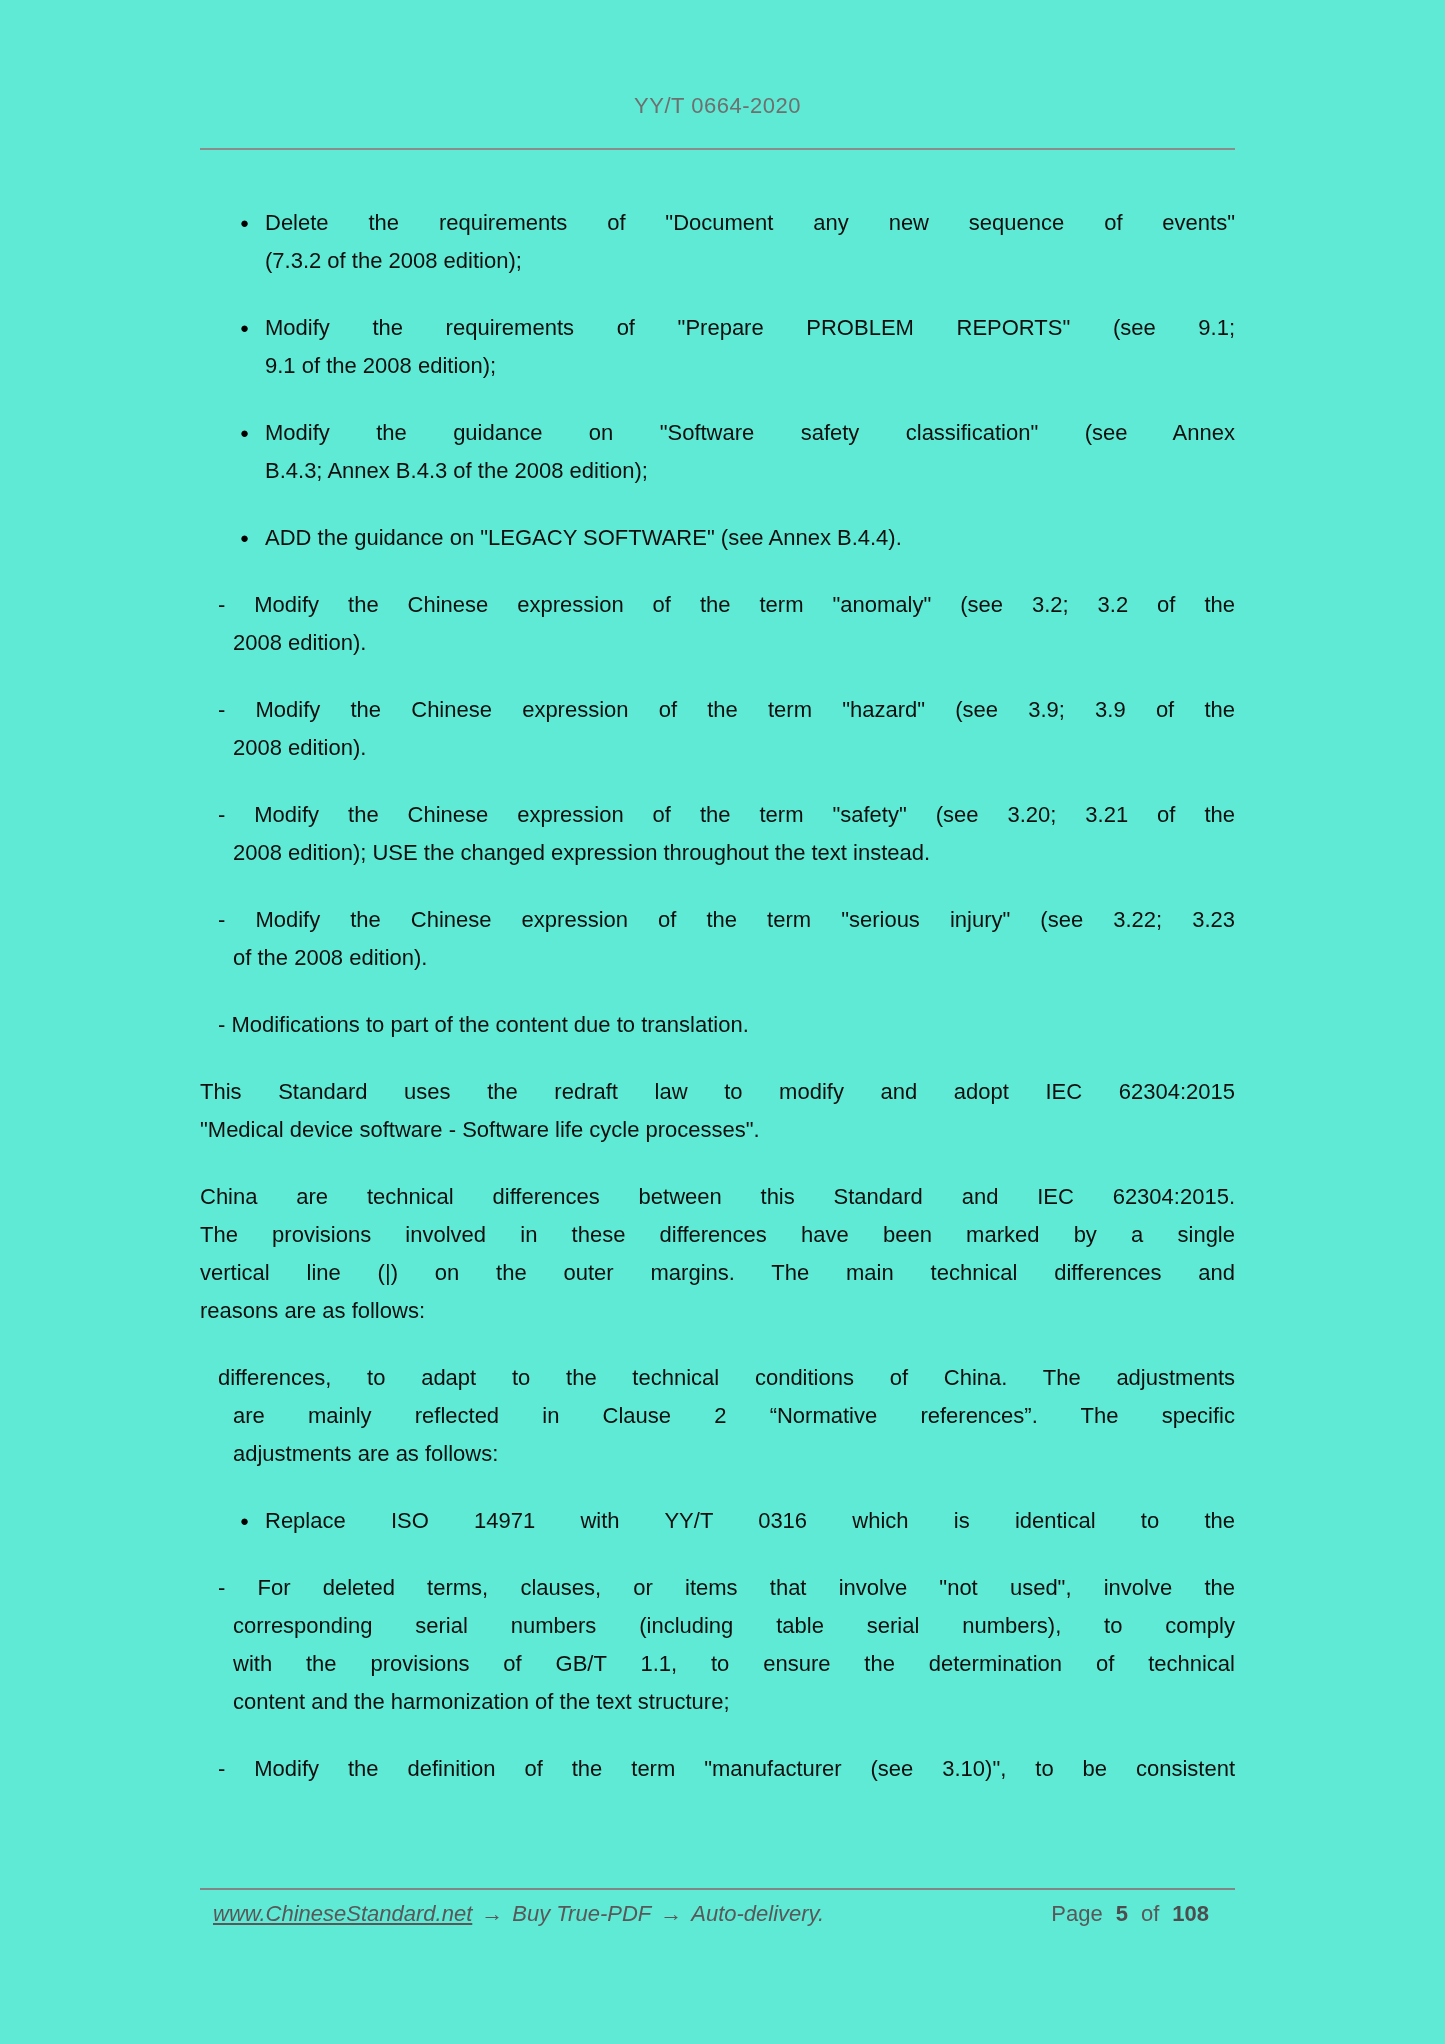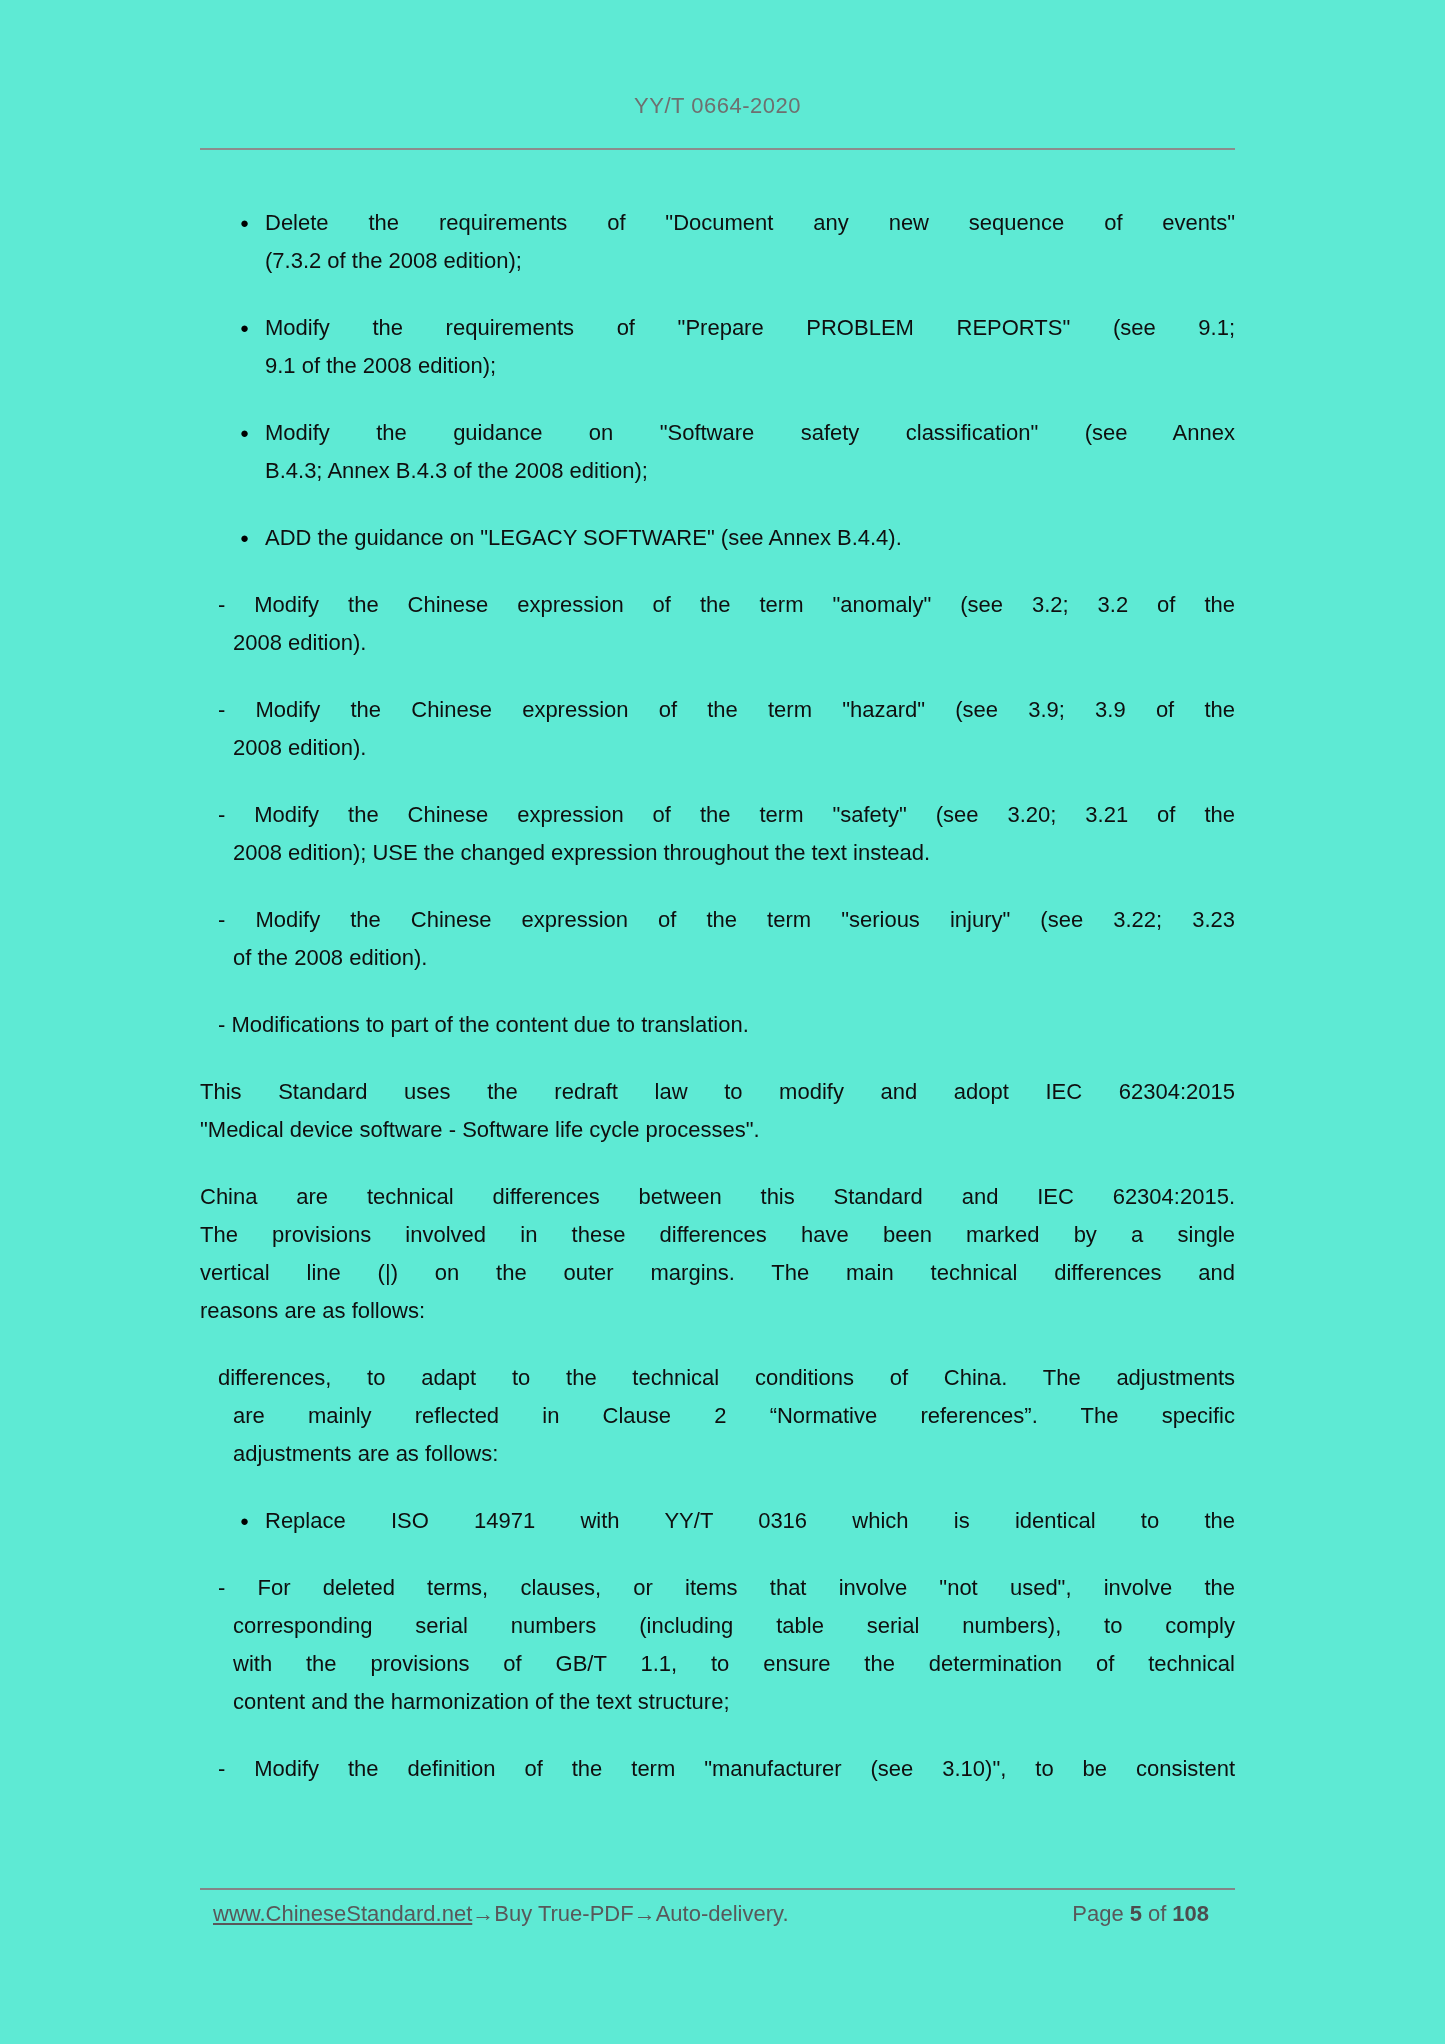--- a/index.html
+++ b/index.html
@@ -61,25 +61,26 @@
     left: 200px; right: 210px; top: 1888px;
     border-top: 2px solid #848487;
     padding-top: 11px;
     display: flex;
     justify-content: space-between;
     align-items: baseline;
     font-size: 22px;
     color: #58585a;
   }
   .footer-left {
-    display: flex; align-items: baseline;
+    display: flex; gap: 9px; align-items: baseline;
     padding-left: 13px;
+    font-style: italic;
   }
   .footer-right {
-    display: flex; gap: 6px; align-items: baseline;
+    display: flex; gap: 13px; align-items: baseline;
     padding-right: 26px;
   }
   .flink { text-decoration: underline; color: #58585a; cursor: pointer; }
   .farrow { color: #58585a; }
   .bold { font-weight: bold; color: #4d4d4f; }
 </style>
 </head>
 <body>
 
 <div class="page">

